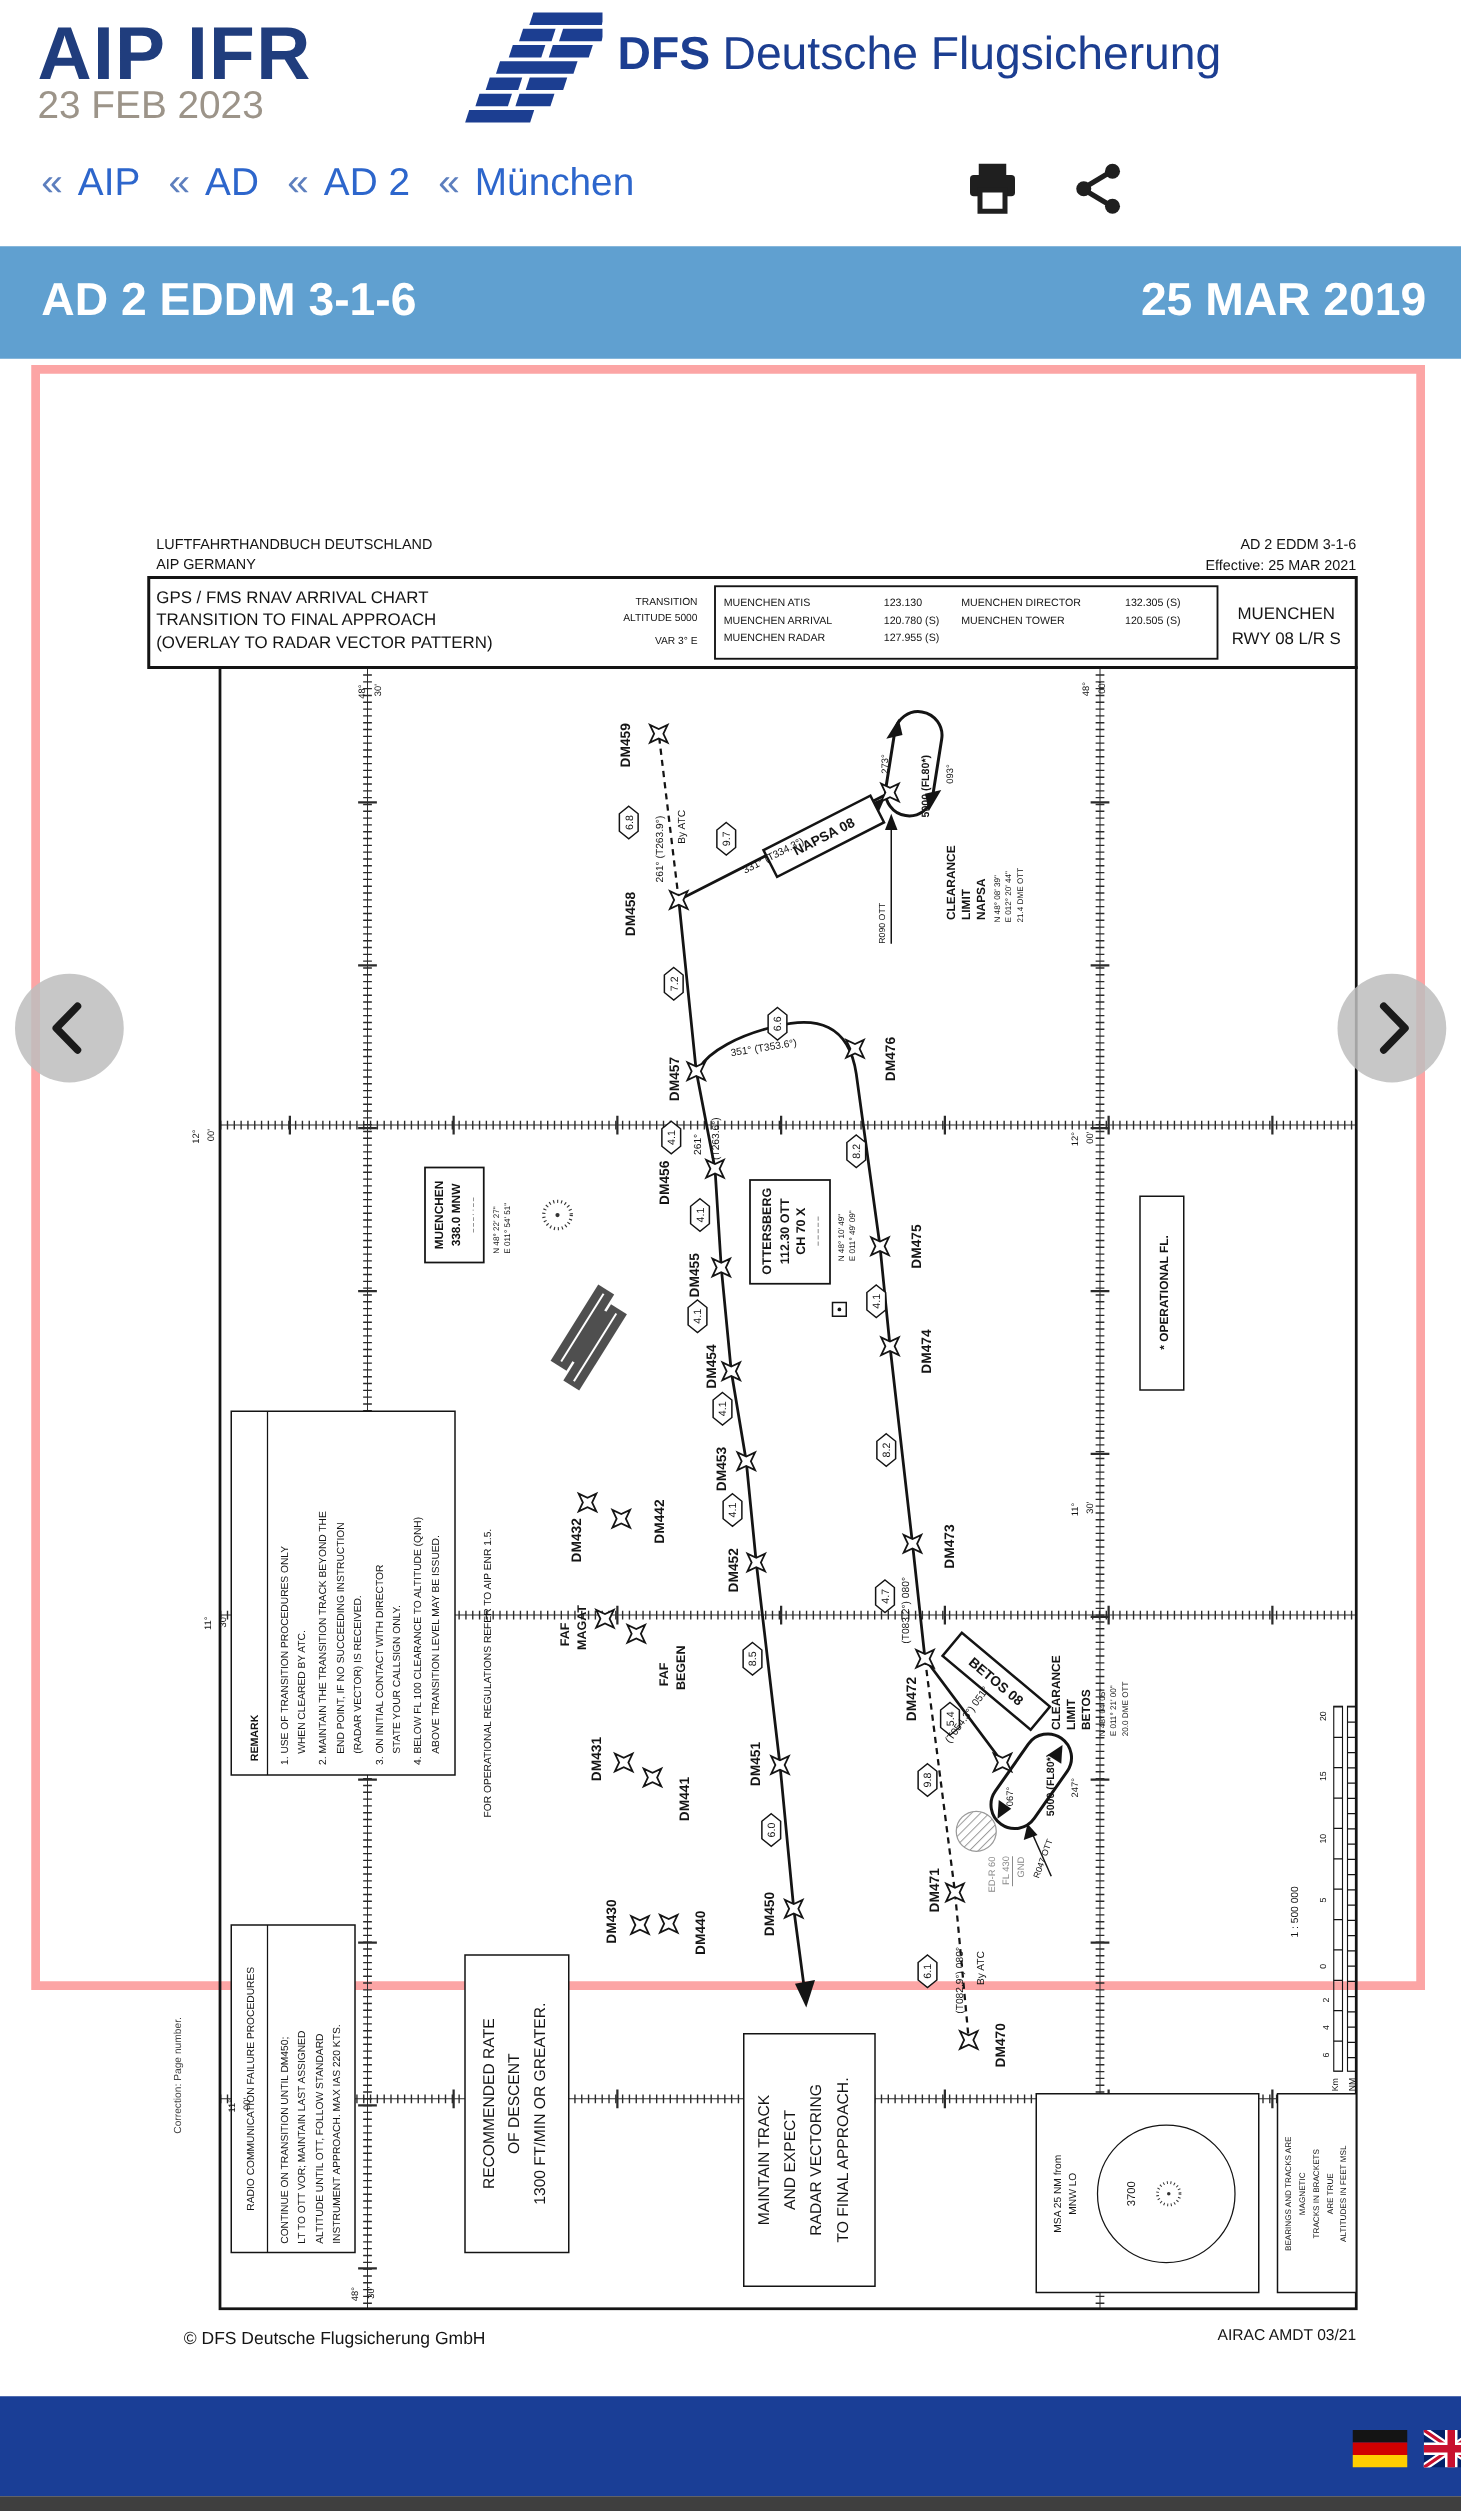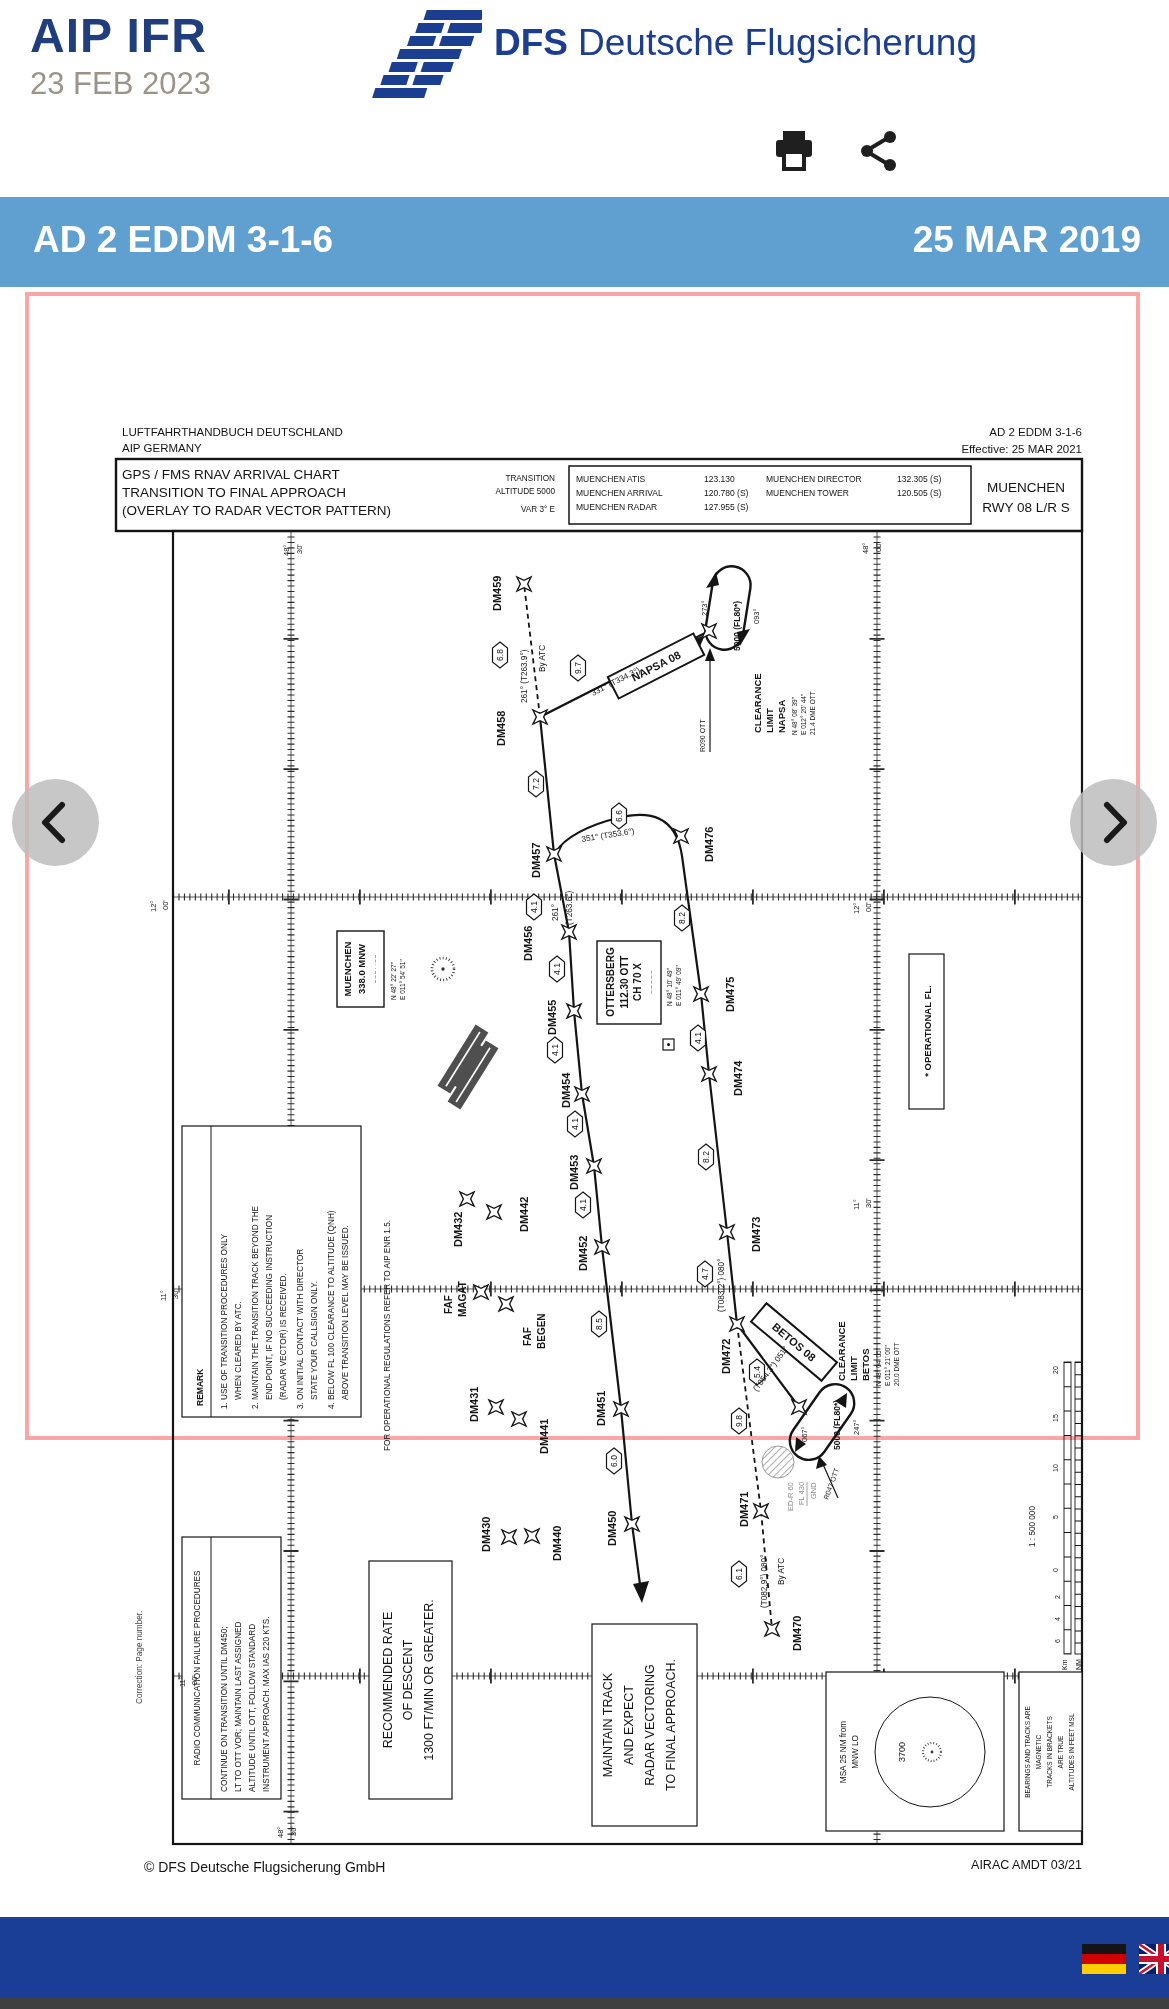--- a/index.html
+++ b/index.html
@@ -1,33 +1,33 @@
 <!DOCTYPE html>
 <html><head>
 <meta charset="utf-8">
 <style>
   html,body{margin:0;padding:0;background:#fff;}
   #app{position:relative;width:1169px;height:2009px;overflow:hidden;font-family:"Liberation Sans",sans-serif;background:#fff;}
   .abs{position:absolute;}
   
-  #mast-title{left:30px;top:8px;font-size:48px;font-weight:800;color:#203d7d;letter-spacing:1px;}
+  #mast-title{left:30px;top:8px;font-size:60px;font-weight:800;color:#203d7d;letter-spacing:1px;}
   #mast-date{left:30px;top:66px;font-size:31px;font-weight:normal;color:#9c9489;}
   #brand{left:494px;top:22px;font-size:37px;color:#1c3e91;white-space:nowrap;}
   #brand b{font-weight:800;margin-right:10px;}
   
   #crumbs{left:33px;top:128px;font-size:31px;white-space:nowrap;}
   #crumbs a{color:#2d66cc;text-decoration:none;margin-right:14px;}
   #crumbs .sep{color:#5d7fbe;margin-right:12px;}
   .iconbtn{width:44px;height:44px;top:129px;cursor:pointer;background:none;border:none;padding:0;}
   
   #band{left:0;top:197px;width:1169px;height:90px;background:#60a0d0;color:#fff;font-weight:bold;font-size:37px;}
   #band .bl{position:absolute;left:33px;top:22px;}
   #band .br{position:absolute;right:28px;top:22px;}
   
-  #chartpanel{left:25px;top:292px;width:1115px;height:1148px;background:#fff;border:4px solid #fca5a5;box-sizing:border-box;}
+  #chartpanel{left:25px;top:292px;width:1115px;height:1300px;background:#fff;border:7px solid #fca5a5;box-sizing:border-box;}
   #chartsvg{position:absolute;left:0;top:0;}
   svg text{font-family:"Liberation Sans",sans-serif;fill:#141414;}
   .t55{font-size:5.5px}.t6{font-size:6px}.t65{font-size:6.5px}.t7{font-size:7px}.t75{font-size:7.5px}
   .t8{font-size:8.2px}.t85{font-size:8.5px}.t9{font-size:9px}.t95b{font-size:9.5px;font-weight:bold}
   .t10b{font-size:10px;font-weight:bold}.t11b{font-size:11px;font-weight:bold}.t115{font-size:11.5px}
   .t125{font-size:12.5px}.t135{font-size:13.5px}.t14{font-size:14px}
   .mid{text-anchor:middle}.end{text-anchor:end}.gray{fill:#8a8a8a}.dgray{fill:#444}
   .ln{stroke:#141414;fill:none}
   .box{fill:#fff;stroke:#141414;}
   
@@ -56,20 +56,26 @@
       <rect x="16" y="43" width="62" height="10"></rect>
       <rect x="12" y="56" width="26" height="10"></rect>
         <rect x="44" y="56" width="30" height="10"></rect>
       <rect x="8" y="69" width="26" height="10"></rect>
         <rect x="40" y="69" width="28" height="10"></rect>
       <rect x="4" y="82" width="52" height="10"></rect>
     </g>
   </svg>
   <div class="abs" id="brand"><b>DFS</b><span>Deutsche Flugsicherung</span></div>
 
+  <div class="abs" id="crumbs">
+    <span class="sep">«</span><a href="#">AIP</a>
+    <span class="sep">«</span><a href="#">AD</a>
+    <span class="sep">«</span><a href="#">AD 2</a>
+    <span class="sep">«</span><a href="#">München</a>
+  </div>
   <button class="abs iconbtn" style="left:772px">
     <svg width="44" height="44" viewBox="0 0 40 44">
       <rect x="9" y="2" width="22" height="9" fill="#1f1f1f"></rect>
       <rect x="2" y="11" width="36" height="17" rx="3" fill="#1f1f1f"></rect>
       <rect x="10" y="23" width="20" height="17" fill="#fff" stroke="#1f1f1f" stroke-width="4"></rect>
     </svg>
   </button>
   <button class="abs iconbtn" style="left:857px">
     <svg width="44" height="44" viewBox="0 0 40 44">
       <g fill="#1f1f1f">

